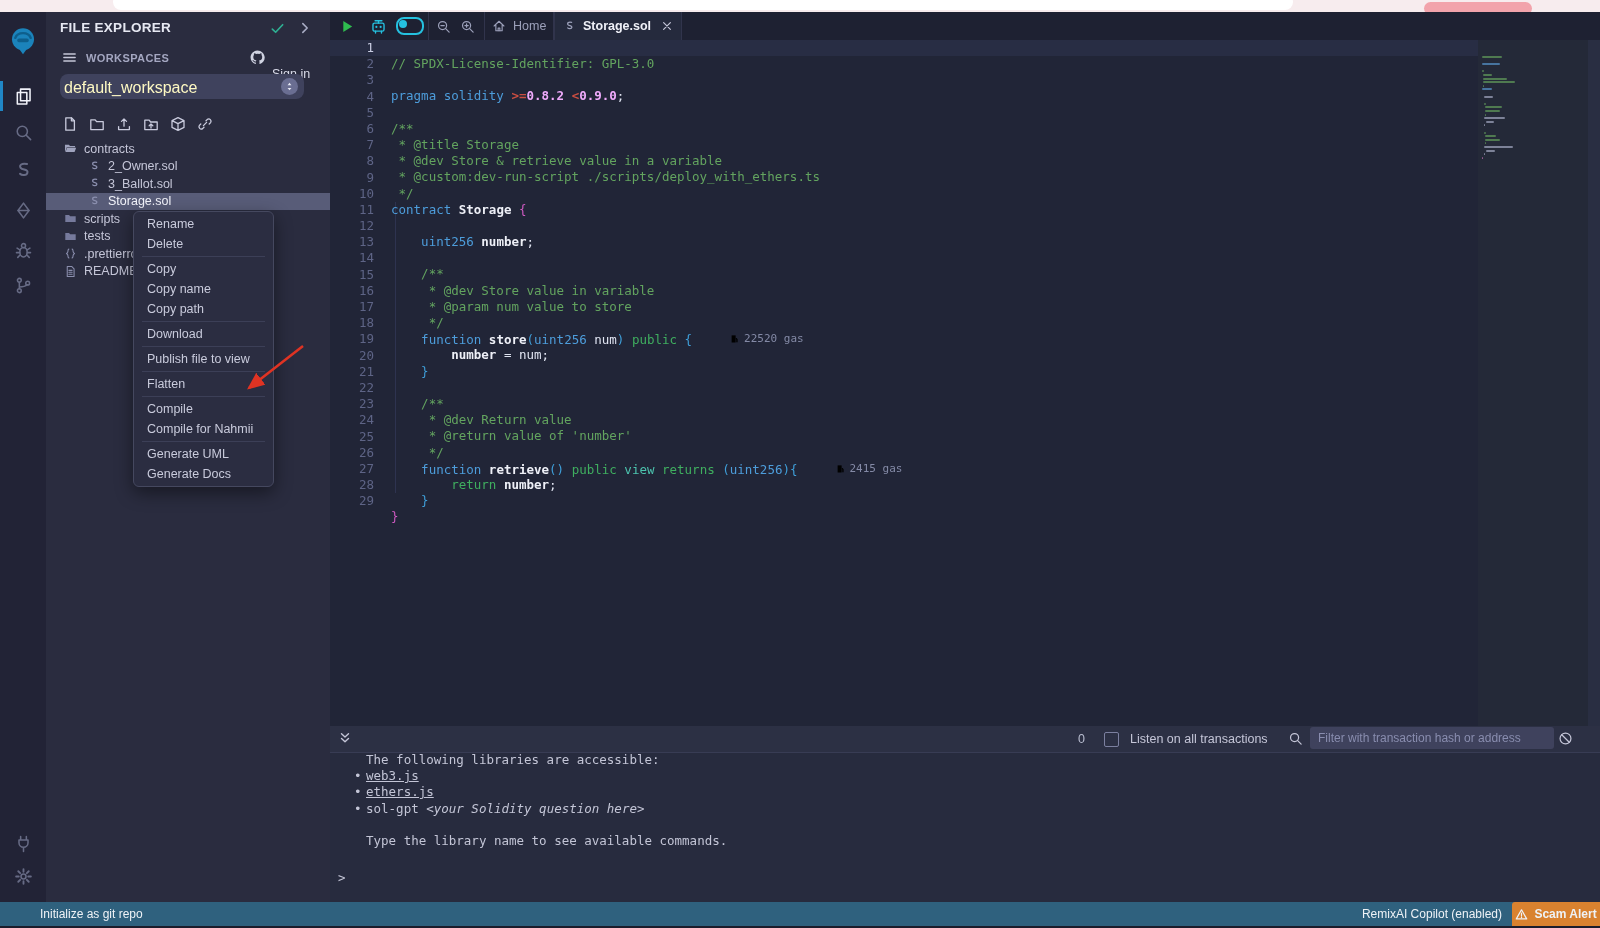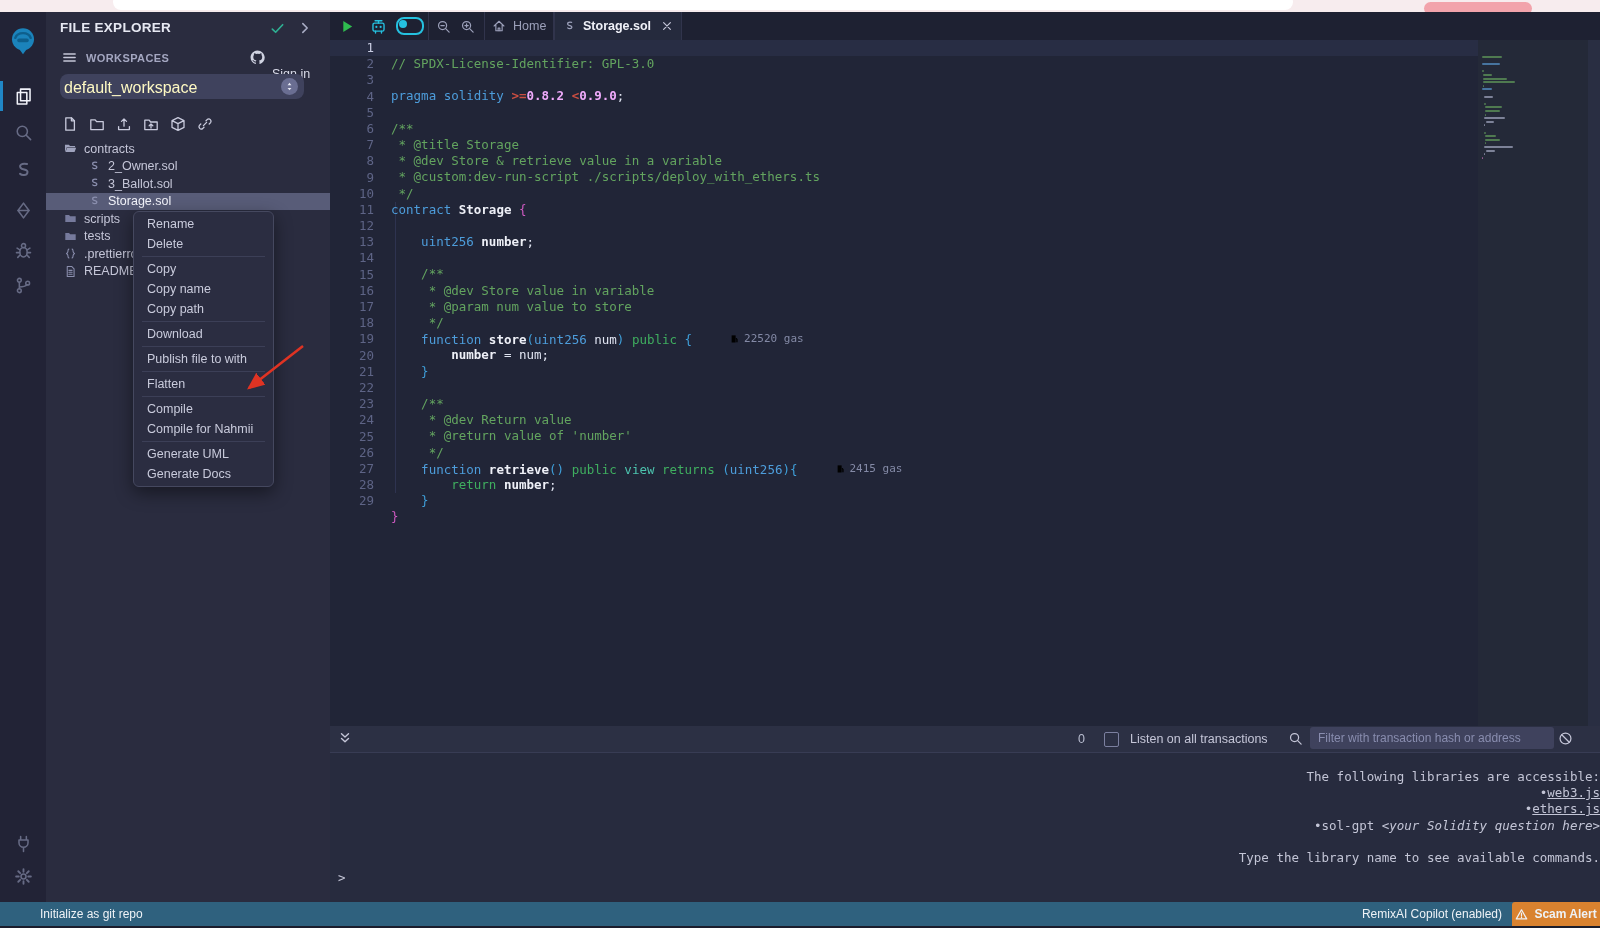--- a/index.html
+++ b/index.html
@@ -73,21 +73,21 @@
   #terminal{left:330px;top:726px;width:1270px;height:176px;background:#272b3e;}
   #term-head{position:absolute;left:0;top:0;width:100%;height:26px;background:#2c3044;border-bottom:1px solid #383c54;}
   #term-collapse{position:absolute;left:8px;top:5px;color:#c5c6d8;cursor:pointer;}
   #term-count{position:absolute;left:748px;top:6px;font-size:12.5px;color:#b8bccf;}
   #term-checkbox{position:absolute;left:774px;top:6px;width:13px;height:13px;border:1px solid #7c80a0;border-radius:2px;cursor:pointer;}
   #term-listen{position:absolute;left:800px;top:6px;font-size:12.5px;color:#c5c6d8;}
   #term-search{position:absolute;left:958px;top:5px;color:#c5c6d8;}
   #term-filter{position:absolute;left:980px;top:1px;width:228px;height:22px;background:#3f425d;border:none;border-radius:3px;color:#e8eaf5;font-size:12px;padding:0 8px;font-family:"Liberation Sans",sans-serif;}
   #term-filter::placeholder{color:#898daf;}
   #term-ban{position:absolute;left:1228px;top:5px;color:#c5c6d8;cursor:pointer;}
-  #term-body{position:absolute;left:0;top:26px;right:0;bottom:0;font-family:"DejaVu Sans Mono",monospace;font-size:12.5px;color:#c3c5d6;padding-top:17px;text-align:right;}
+  #term-body{position:absolute;left:0;top:26px;right:0;bottom:0;font-family:"DejaVu Sans Mono",monospace;font-size:12.5px;color:#c3c5d6;padding-top:0;}
   .tline{height:16.2px;line-height:16.2px;padding-left:24px;white-space:pre;}
   .tline .bl{display:inline-block;width:12px;}
   .tline a{color:#c3c5d6;text-decoration:underline;cursor:pointer;}
   .tline .it{font-style:italic;}
   #term-prompt{position:absolute;left:8px;top:144px;font-family:"DejaVu Sans Mono",monospace;font-size:12.5px;color:#c3c5d6;}
 
   
   #statusbar{left:0;top:902px;width:1600px;height:24px;background:var(--statusbar,#2f617e);color:#eef2f6;font-size:12px;}
   #sb-git{position:absolute;left:40px;top:5px;cursor:pointer;}
   #sb-tip{position:absolute;left:508px;top:5px;display:flex;align-items:center;gap:6px;}
@@ -527,21 +527,21 @@
   <div id="context-menu" class="abs">
       <div class="cm-item">Rename</div>
       <div class="cm-item">Delete</div>
       <div class="cm-div"></div>
       <div class="cm-item">Copy</div>
       <div class="cm-item">Copy name</div>
       <div class="cm-item">Copy path</div>
       <div class="cm-div"></div>
       <div class="cm-item">Download</div>
       <div class="cm-div"></div>
-      <div class="cm-item">Publish file to with</div>
+      <div class="cm-item">Publish file to view</div>
       <div class="cm-div"></div>
       <div class="cm-item">Flatten</div>
       <div class="cm-div"></div>
       <div class="cm-item">Compile</div>
       <div class="cm-item">Compile for Nahmii</div>
       <div class="cm-div"></div>
       <div class="cm-item">Generate UML</div>
       <div class="cm-item">Generate Docs</div>
     </div>
 

